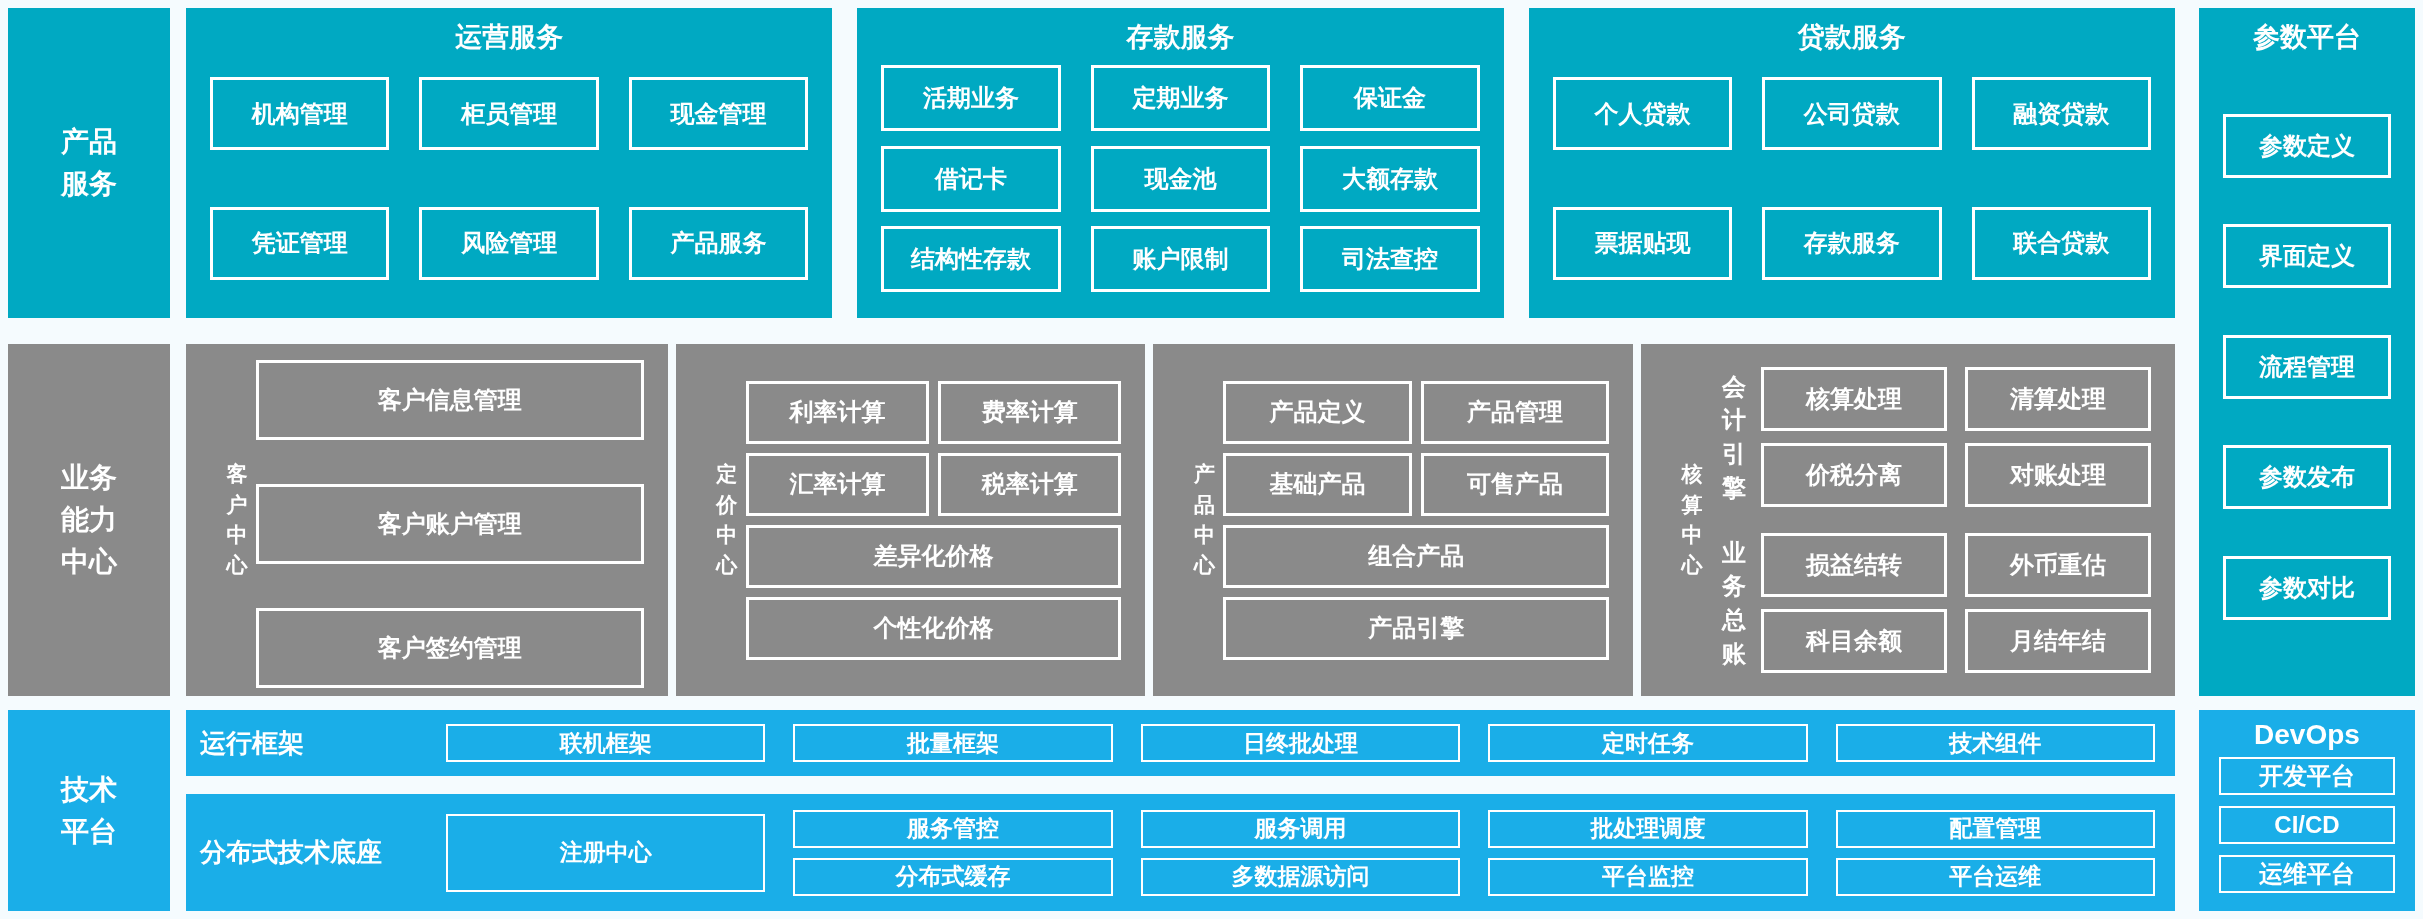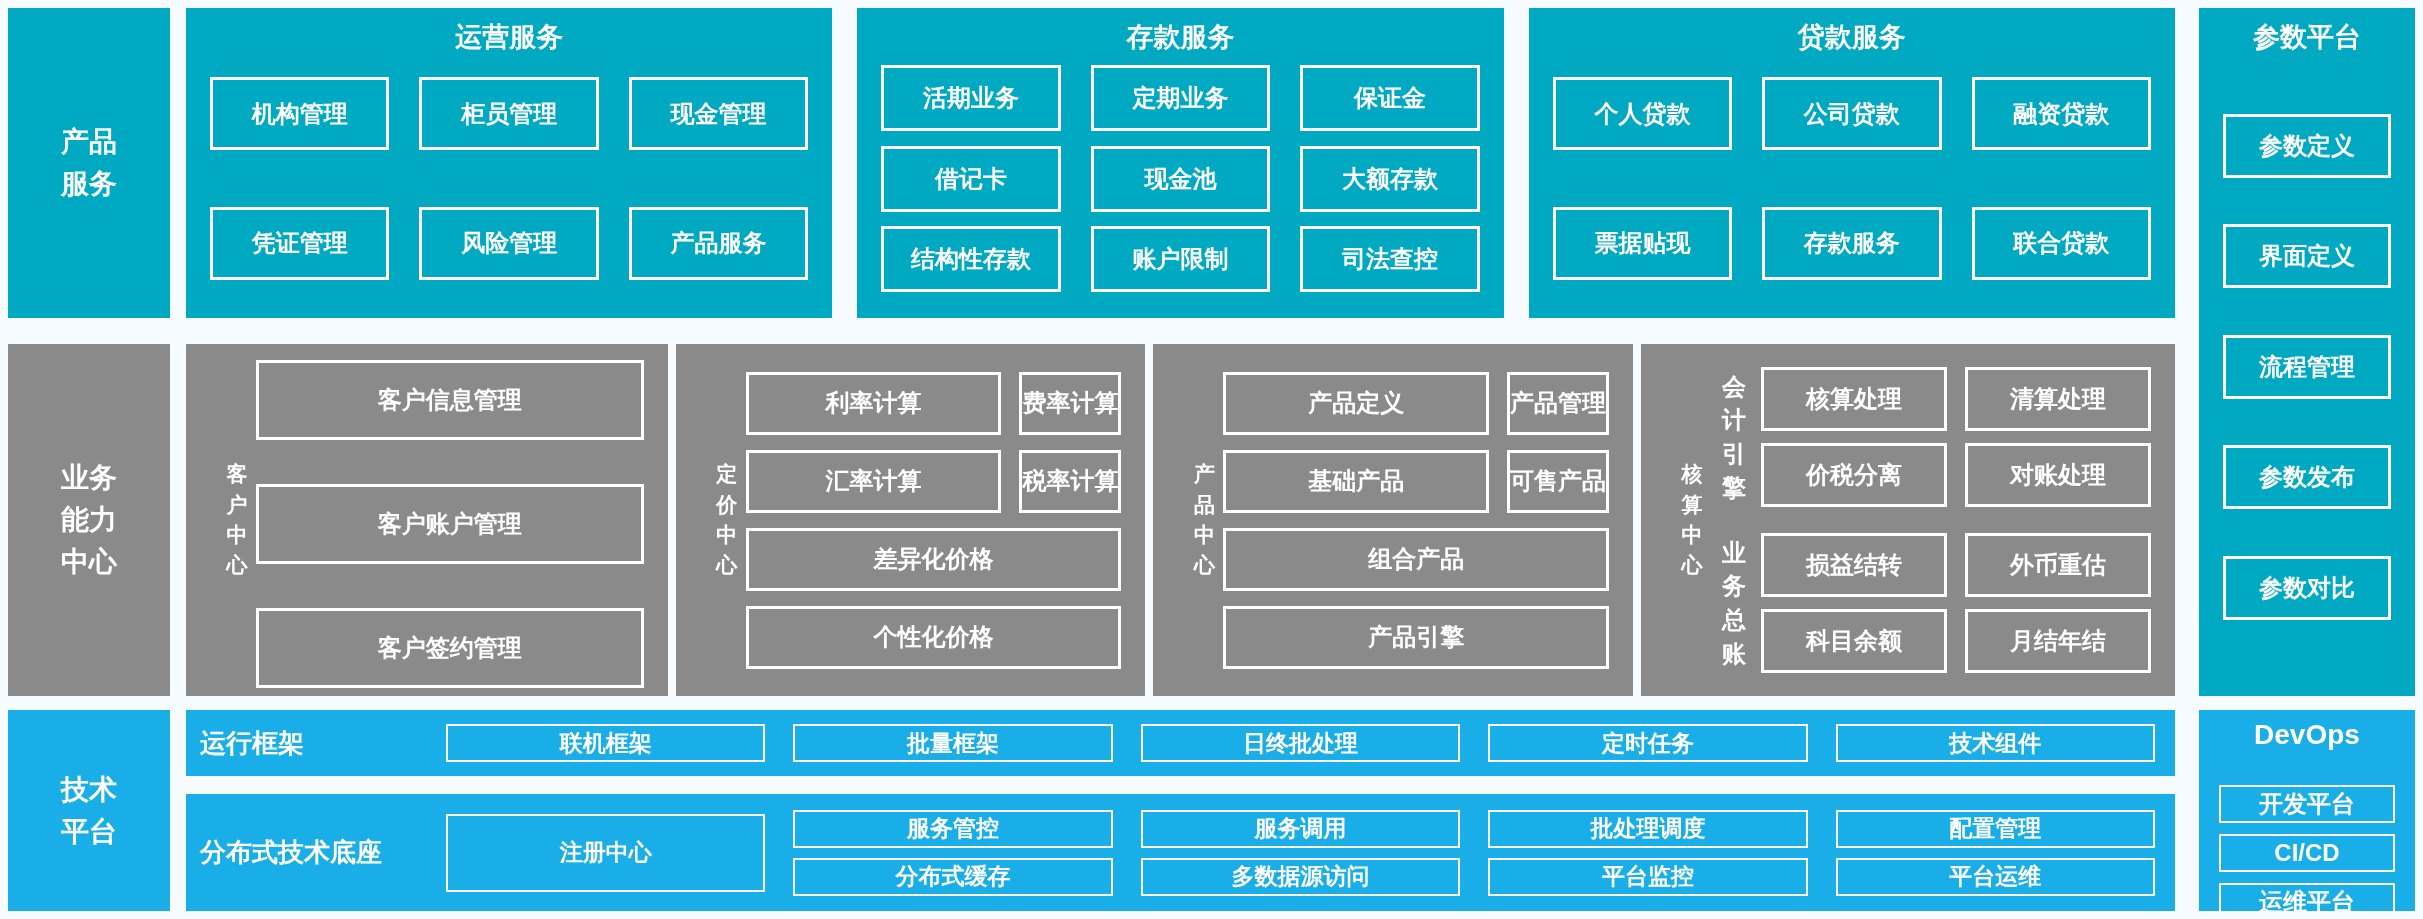--- a/index.html
+++ b/index.html
@@ -19,21 +19,21 @@
     color: #fff;
   }
   
   .area-l1 { grid-column: 1; grid-row: 1; }
   .area-l2 { grid-column: 1; grid-row: 3; }
   .area-l3 { grid-column: 1; grid-row: 5; }
   .area-m1 { grid-column: 3; grid-row: 1; }
   .area-m2 { grid-column: 3; grid-row: 3; }
   .area-m3 { grid-column: 3; grid-row: 5; }
   .area-r1 { grid-column: 5; grid-row: 1 / 4; }
-  .area-r2 { grid-column: 5; grid-row: 5; gap: 28px; }
+  .area-r2 { grid-column: 5; grid-row: 5; }
 
   .teal { background: #00a9c2; }
   .gray { background: #8a8a8a; }
   .blue { background: #1aaee8; }
 
   
   .rail {
     display: flex;
     align-items: center;
     justify-content: center;
@@ -111,25 +111,26 @@
     column-gap: 18px;
     row-gap: 22px;
     align-content: center;
     padding: 32px 24px 24px 4px;
     gap: 44px;
   }
   .cgrid .box { height: 80px; }
   .pgrid {
     flex: 1;
     display: grid;
-    grid-template-columns: 1fr;
+    grid-template-columns: 1fr 1fr;
     column-gap: 18px;
     row-gap: 15px;
     align-content: center;
     padding: 24px 24px 24px 4px;
+    gap: 9px;
   }
   .pgrid .box { height: 63px; }
   .wide { grid-column: 1 / 3; }
 
   .acc-groups {
     flex: 1;
     display: flex;
     flex-direction: column;
     justify-content: center;
     gap: 26px;

